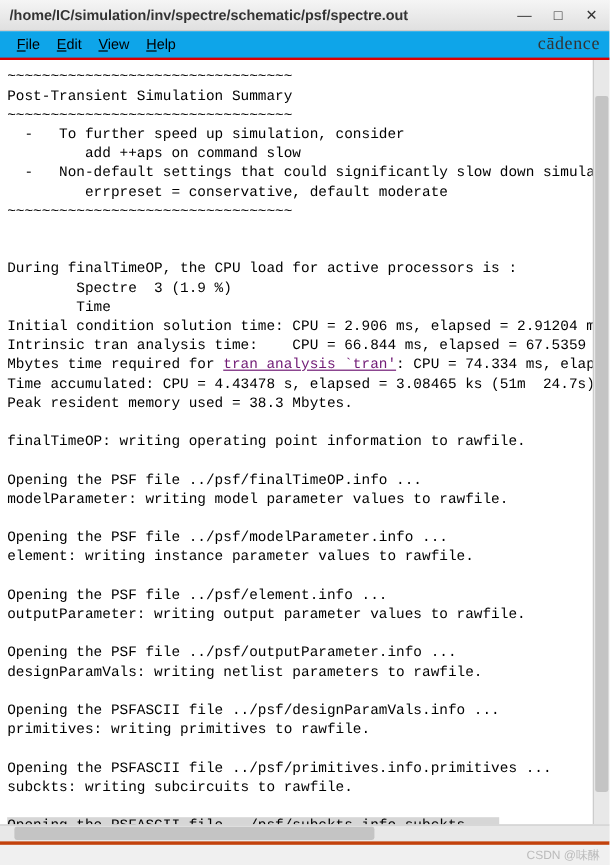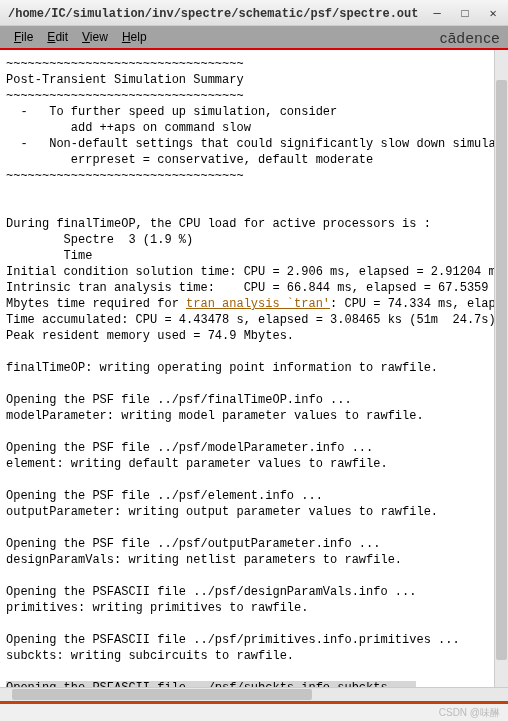--- a/index.html
+++ b/index.html
@@ -13,26 +13,25 @@
     }
     .window {
       background: #fff;
       width: 100%;
       height: 100%;
       display: flex;
       flex-direction: column;
     }
     .titlebar {
       display: flex;
-      align-items: flex-end;
+      align-items: center;
       padding: 4px 8px;
       background: linear-gradient(#f5f5f5, #e0e0e0);
       border-bottom: 1px solid #ccc;
       height: 26px;
-      font-family: Liberation Mono, monospace;
     }
     .titlebar-title {
       flex: 1;
       font-weight: bold;
       font-size: 12px;
       color: #333;
       overflow: hidden;
       text-overflow: ellipsis;
       white-space: nowrap;
     }
@@ -46,57 +45,57 @@
       font-size: 12px;
       color: #333;
       width: 14px;
       text-align: center;
     }
     .menubar-row {
       display: flex;
       align-items: center;
       justify-content: space-between;
       padding: 2px 8px;
-      background: #a3a3a3;
+      background: #0ea5e9;
       border-bottom: 2px solid #d00;
       height: 24px;
     }
     .menubar {
       display: flex;
       gap: 2px;
     }
     .menubar span {
       padding: 2px 6px;
       cursor: pointer;
       font-size: 12px;
     }
     .menubar span u { text-decoration: underline; }
     .brand {
-      font-family: Liberation Sans, sans-serif;
+      font-family: Liberation Serif, serif;
       font-size: 15px;
       letter-spacing: 0.5px;
       color: #333;
     }
     .content-area {
       flex: 1;
       display: flex;
       overflow: hidden;
       background: #fff;
     }
     .log {
       flex: 1;
       padding: 6px 6px;
       font-family: "Courier New", monospace;
       font-size: 12px;
       line-height: 16px;
       white-space: pre;
       color: #000;
       overflow: hidden;
     }
-    .log a { color: #a16207; text-decoration: underline; font-family: Liberation Mono, monospace; }
+    .log a { color: #701a75; text-decoration: underline; font-family: Liberation Mono, monospace; }
     .log .hl { background: #d6d6d6; }
     .scrollbar {
       width: 14px;
       background: #e8e8e8;
       position: relative;
       border-left: 1px solid #ccc;
     }
     .scrollbar-thumb {
       position: absolute;
       left: 1px; right: 1px;
@@ -170,29 +169,29 @@
 <span>~~~~~~~~~~~~~~~~~~~~~~~~~~~~~~~~~</span>
 
 
 <span>During finalTimeOP, the CPU load for active processors is :</span>
 <span>        Spectre  3 (1.9 %)</span>
 <span>        Time</span>
 <span>Initial condition solution time: CPU = 2.906 ms, elapsed = 2.91204 ms.</span>
 <span>Intrinsic tran analysis time:    CPU = 66.844 ms, elapsed = 67.5359 ms.</span>
 <span>Mbytes time required for </span><a href="#">tran analysis `tran'</a><span>: CPU = 74.334 ms, elapsed = 75</span>
 <span>Time accumulated: CPU = 4.43478 s, elapsed = 3.08465 ks (51m  24.7s).</span>
-<span>Peak resident memory used = 74.9 Mbytes.</span>
+<span>Peak resident memory used = 38.3 Mbytes.</span>
 
 <span>finalTimeOP: writing operating point information to rawfile.</span>
 
 <span>Opening the PSF file ../psf/finalTimeOP.info ...</span>
 <span>modelParameter: writing model parameter values to rawfile.</span>
 
 <span>Opening the PSF file ../psf/modelParameter.info ...</span>
-<span>element: writing default parameter values to rawfile.</span>
+<span>element: writing instance parameter values to rawfile.</span>
 
 <span>Opening the PSF file ../psf/element.info ...</span>
 <span>outputParameter: writing output parameter values to rawfile.</span>
 
 <span>Opening the PSF file ../psf/outputParameter.info ...</span>
 <span>designParamVals: writing netlist parameters to rawfile.</span>
 
 <span>Opening the PSFASCII file ../psf/designParamVals.info ...</span>
 <span>primitives: writing primitives to rawfile.</span>
 

